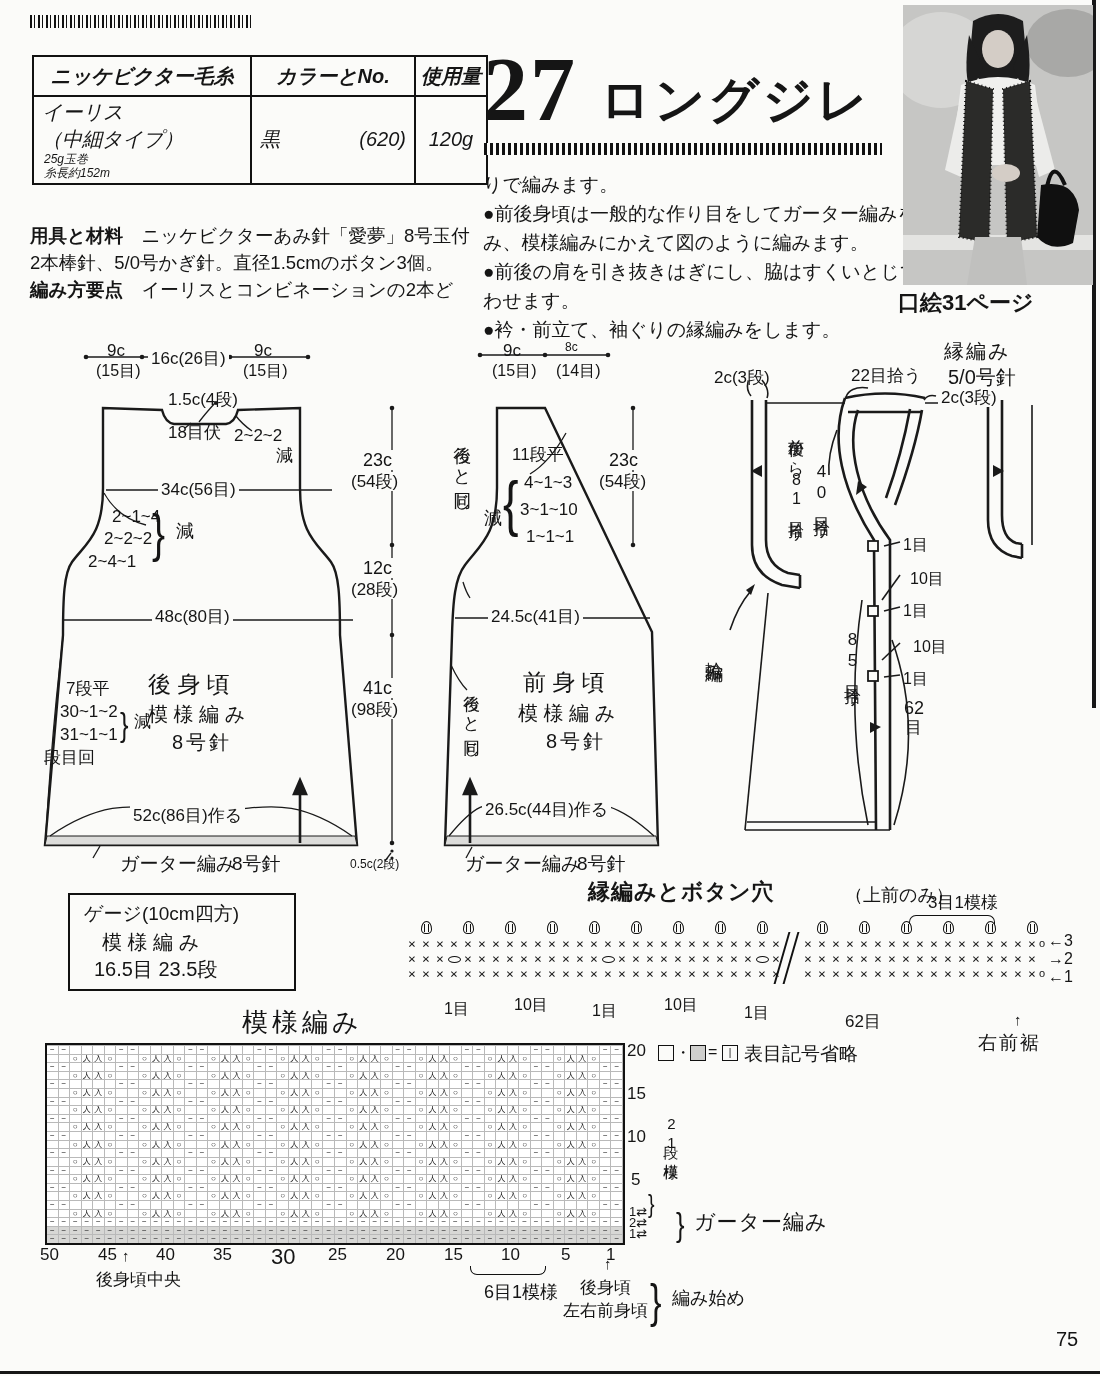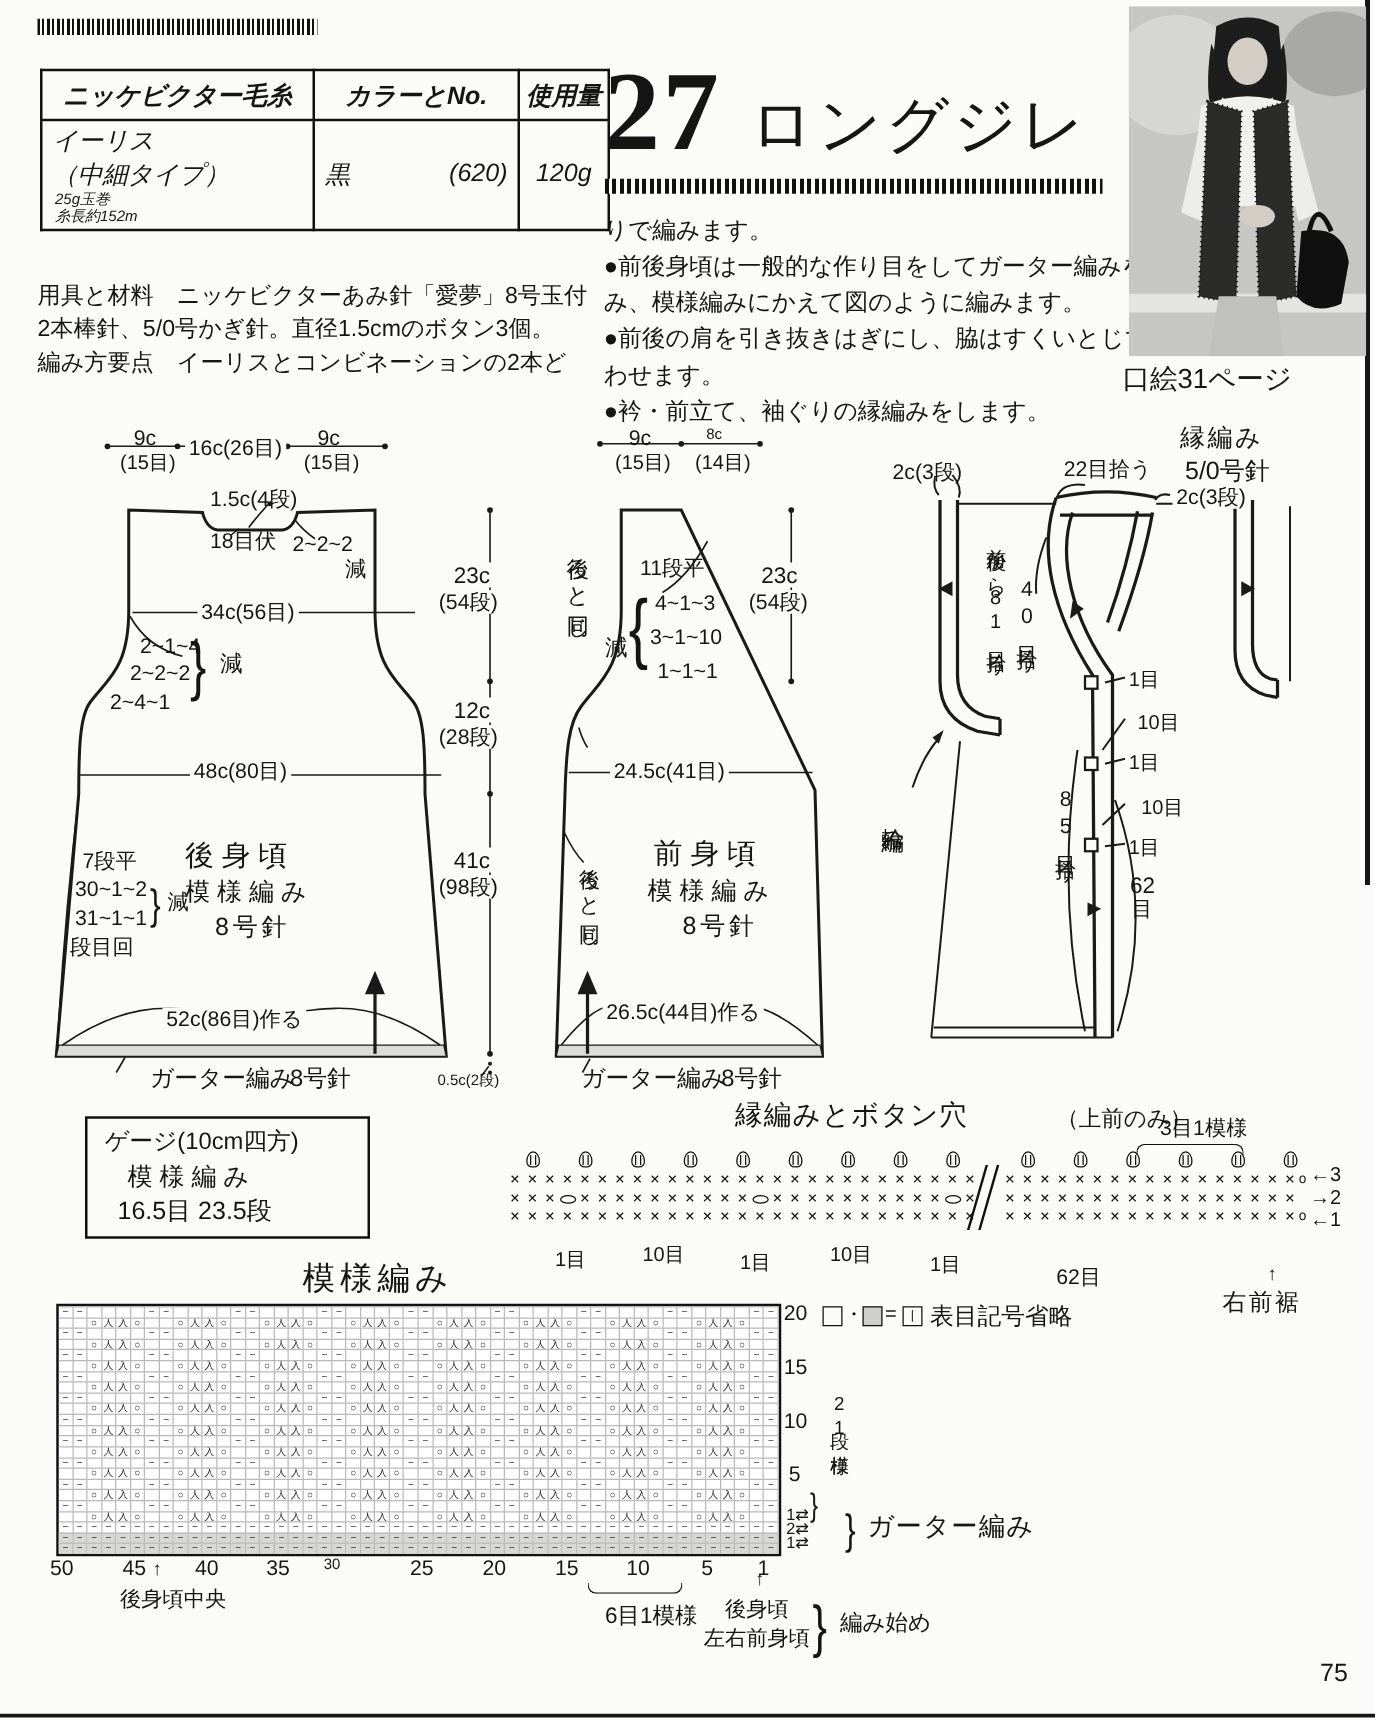--- a/index.html
+++ b/index.html
@@ -1,19 +1,19 @@
 <!DOCTYPE html>
 <html><head>
 <meta charset="utf-8">
 <style>
   html,body{margin:0;padding:0;background:#888;}
   #page{position:relative;width:1100px;height:1376px;background:#fbfbf9;overflow:hidden;
         font-family:"Liberation Sans","DejaVu Sans",sans-serif;color:#151515;}
   .l{position:absolute;white-space:nowrap;line-height:1.12;}
-  .b{font-weight:normal;}
+  .b{font-weight:bold;}
   .bg{background:#fbfbf9;padding:0 3px;}
   .v{writing-mode:vertical-rl;text-orientation:upright;letter-spacing:2px;}
   .brace{font-weight:400;transform:scaleX(.75);transform-origin:left center;}
   
   #barcode{position:absolute;left:30px;top:15px;width:224px;height:13px;
     background:repeating-linear-gradient(90deg,#111 0 2px,transparent 2px 4px,#111 4px 5px,transparent 5px 8px);}
   #titlerule{position:absolute;left:484px;top:143px;width:398px;height:12px;
     background:repeating-linear-gradient(90deg,#111 0 3px,#fbfbf9 3px 6px);}
   
   #yarntable{position:absolute;left:32px;top:55px;border-collapse:collapse;font-style:italic;}
@@ -269,21 +269,21 @@
   <div class="l bg" style="left:158px;top:480px;font-size:17px">34c(56目)</div>
   <div class="l" style="left:112px;top:507px;font-size:17px">2~1~4</div>
   <div class="l" style="left:104px;top:529px;font-size:17px">2~2~2</div>
   <div class="l" style="left:88px;top:552px;font-size:17px">2~4~1</div>
   <div class="l brace" style="left:152px;top:504px;font-size:52px">}</div>
   <div class="l" style="left:176px;top:521px;font-size:18px">減</div>
   <div class="l bg" style="left:152px;top:607px;font-size:17px">48c(80目)</div>
   <div class="l" style="left:66px;top:679px;font-size:17px">7段平</div>
   <div class="l" style="left:60px;top:702px;font-size:17px">30~1~2</div>
   <div class="l" style="left:60px;top:725px;font-size:17px">31~1~1</div>
-  <div class="l" style="left:56px;top:748px;font-size:17px">段目回</div>
+  <div class="l" style="left:44px;top:748px;font-size:17px">段目回</div>
   <div class="l brace" style="left:120px;top:705px;font-size:34px">}</div>
   <div class="l" style="left:134px;top:712px;font-size:17px">減</div>
   <div class="l" style="left:148px;top:672px;font-size:23px">後 身 頃</div>
   <div class="l" style="left:148px;top:703px;font-size:20px">模 様 編 み</div>
   <div class="l" style="left:172px;top:731px;font-size:20px;letter-spacing:3px">8号針</div>
   <div class="l bg" style="left:130px;top:806px;font-size:17px">52c(86目)作る</div>
   <div class="l" style="left:120px;top:853px;font-size:19px">ガーター編み</div>
   <div class="l" style="left:232px;top:853px;font-size:19px">8号針</div>
 
   <div class="l bg" style="left:360px;top:450px;font-size:18px">23c</div>
@@ -1535,21 +1535,21 @@
 
   <div class="l v" style="left:662px;top:1115px;font-size:15px;letter-spacing:1px">2段1模様</div>
   <div class="l brace" style="left:648px;top:1190px;font-size:26px">}</div>
   <div class="l brace" style="left:676px;top:1205px;font-size:34px">}</div>
   <div class="l" style="left:694px;top:1210px;font-size:21px;letter-spacing:1px">ガーター編み</div>
 
   <div class="l" style="left:40px;top:1245px;font-size:17px">50</div>
   <div class="l" style="left:98px;top:1245px;font-size:17px">45</div>
   <div class="l" style="left:156px;top:1245px;font-size:17px">40</div>
   <div class="l" style="left:213px;top:1245px;font-size:17px">35</div>
-  <div class="l" style="left:259px;top:1245px;font-size:12px">30</div>
+  <div class="l" style="left:271px;top:1245px;font-size:22px">30</div>
   <div class="l" style="left:328px;top:1245px;font-size:17px">25</div>
   <div class="l" style="left:386px;top:1245px;font-size:17px">20</div>
   <div class="l" style="left:444px;top:1245px;font-size:17px">15</div>
   <div class="l" style="left:501px;top:1245px;font-size:17px">10</div>
   <div class="l" style="left:561px;top:1245px;font-size:17px">5</div>
   <div class="l" style="left:606px;top:1245px;font-size:17px">1</div>
 
   <div class="l" style="left:122px;top:1248px;font-size:15px">↑</div>
   <div class="l" style="left:96px;top:1270px;font-size:17px">後身頃中央</div>
 

